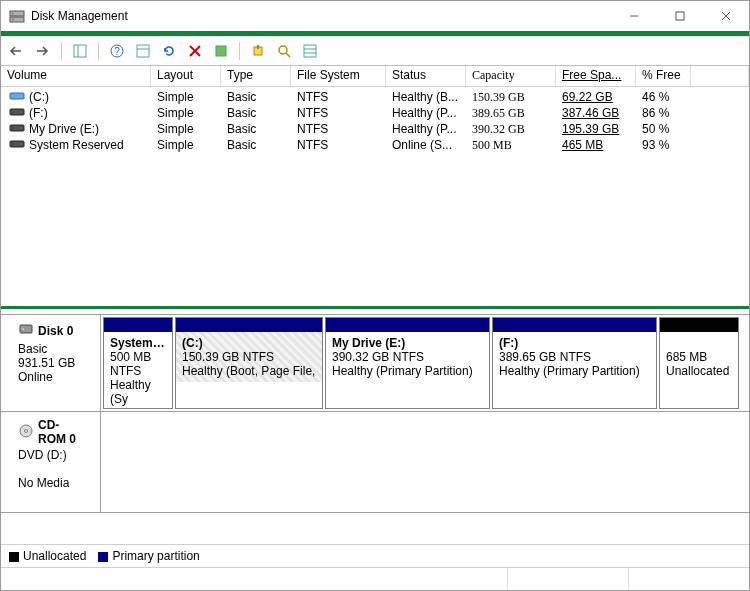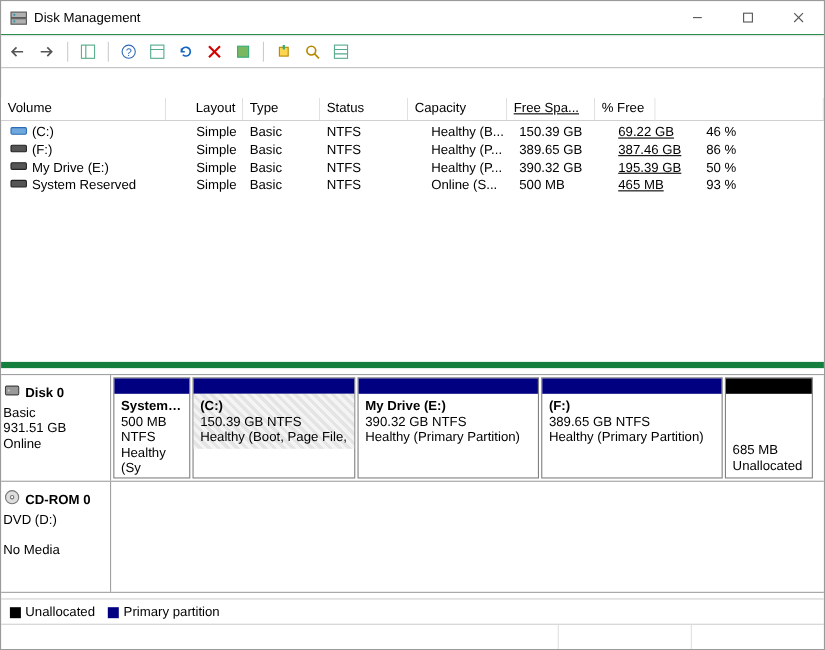--- a/index.html
+++ b/index.html
@@ -1,39 +1,39 @@
 <!DOCTYPE html>
 <html><head>
 <meta charset="utf-8">
 <style>
   html,body{margin:0;padding:0;font-family:"Segoe UI",Tahoma,sans-serif;font-size:12px;color:#000;background:#fff;}
   .window{width:750px;height:591px;border:1px solid #9a9a9a;box-sizing:border-box;display:flex;flex-direction:column;background:#fff;}
-  .titlebar{height:30px;display:flex;align-items:center;padding:0 0 0 8px;border-bottom:1px solid #15803d;}
+  .titlebar{height:30px;display:flex;align-items:center;padding:0 0 0 8px;border-bottom:5px solid #15803d;}
   .titlebar .app-icon{width:16px;height:16px;margin-right:6px;}
   .titlebar .title{font-size:12px;}
   .titlebar .spacer{flex:1;}
   .sysbtn{width:46px;height:30px;display:flex;align-items:center;justify-content:center;}
   .sysbtn svg{stroke:#555;}
   .menubar{height:20px;display:flex;align-items:center;padding:0 4px;gap:2px;}
   .menuitem{padding:2px 8px;}
   .toolbar{height:28px;display:flex;align-items:center;padding:0 4px;border-top:1px solid #e5e5e5;border-bottom:1px solid #bfbfbf;gap:2px;}
   .tbtn{width:22px;height:22px;display:flex;align-items:center;justify-content:center;border:1px solid transparent;}
   .tbtn svg{display:block;}
   .tsep{width:1px;height:18px;background:#ccc;margin:0 4px;}
-  .volumes{flex:0 0 240px;border-bottom:6px solid #15803d;overflow:hidden;margin-top:27px;}
+  .volumes{flex:0 0 240px;border-bottom:3px solid #15803d;overflow:hidden;}
   .vol-head{display:flex;height:20px;border-bottom:1px solid #d0d0d0;}
   .vh{border-right:1px solid #e0e0e0;padding:2px 6px;box-sizing:border-box;font-size:12px;white-space:nowrap;overflow:hidden;background:#fff;}
   .vol-row{display:flex;height:16px;align-items:center;}
   .vc{padding:0 6px;box-sizing:border-box;white-space:nowrap;overflow:hidden;text-overflow:ellipsis;font-size:12px;}
   .vc.icon{display:flex;align-items:center;gap:4px;padding-left:8px;}
-  .c0{width:150px;} .c1{width:70px;text-align:right;} .c2{width:70px;} .c3{width:95px;} .c4{width:80px;} .c5{width:90px;} .c6{width:80px;text-decoration:underline;} .c7{width:55px;} .c8{flex:1;}
+  .c0{width:150px;} .c1{width:70px;} .c2{width:70px;} .c3{width:95px;} .c4{width:80px;} .c5{width:90px;font-family:Liberation Serif, serif;} .c6{width:80px;text-decoration:underline;} .c7{width:55px;} .c8{flex:1;}
   .splitter{height:4px;background:#fff;border-top:1px solid #fff;border-bottom:1px solid #a0a0a0;}
   .graphical{flex:1;overflow:hidden;padding:0;display:flex;flex-direction:column;}
   .disk-row{display:flex;height:96px;border-bottom:1px solid #a0a0a0;}
-  .disk-info{width:100px;padding:6px 2px;box-sizing:border-box;border-right:1px solid #a0a0a0;}
+  .disk-info{width:100px;padding:6px 17px;box-sizing:border-box;border-right:1px solid #a0a0a0;}
   .disk-info .di-icon{display:flex;align-items:center;gap:4px;font-weight:bold;margin-bottom:2px;}
   .parts{flex:1;display:flex;gap:2px;padding:2px;}
   .part{border:1px solid #808080;display:flex;flex-direction:column;box-sizing:border-box;background:#fff;}
   .part .bar{height:14px;}
   .part .ptxt{padding:4px 6px;font-size:12px;line-height:14px;overflow:hidden;}
   .part .ptxt .pn{font-weight:bold;white-space:nowrap;overflow:hidden;text-overflow:ellipsis;}
   .part.selected{border:1px solid #808080;}
   .part.selected .ptxt{background:repeating-linear-gradient(45deg,#f4f4f4 0,#f4f4f4 3px,#e4e4e4 3px,#e4e4e4 6px);}
   .bar.primary{background:#000080;}
   .bar.unalloc{background:#000;}
@@ -149,20 +149,21 @@
           <line x1="1" y1="9" x2="13" y2="9" stroke="#5a8"></line>
         </svg>
       </div>
   </div>
 
   <div class="volumes">
     <div class="vol-head">
       <div class="vh c0">Volume</div>
       <div class="vh c1">Layout</div>
       <div class="vh c2">Type</div>
+      <div class="vh c3">File System</div>
       <div class="vh c4">Status</div>
       <div class="vh c5">Capacity</div>
       <div class="vh c6">Free Spa...</div>
       <div class="vh c7">% Free</div>
       <div class="vh c8"></div>
     </div>
     <div class="vol-body" id="vol-body">
         <div class="vol-row">
           <div class="vc c0 icon">
             <span><svg width="16" height="10">
@@ -269,21 +270,21 @@
               </div>
             </div>
             <div class="part" style="width: 165px;">
               <div class="bar primary"></div>
               <div class="ptxt">
                 <div class="pn">(F:)</div>
                 <div>389.65 GB NTFS</div>
                 <div>Healthy (Primary Partition)</div>
               </div>
             </div>
-            <div class="part" style="width: 80px; justify-content: space-between;">
+            <div class="part" style="width: 80px;">
               <div class="bar unalloc"></div>
               <div class="ptxt">
                 <div style="height:14px"></div>
                 <div>685 MB</div>
                 <div>Unallocated</div>
               </div>
             </div>
           </div>
         </div>
         <div class="disk-row tall">

